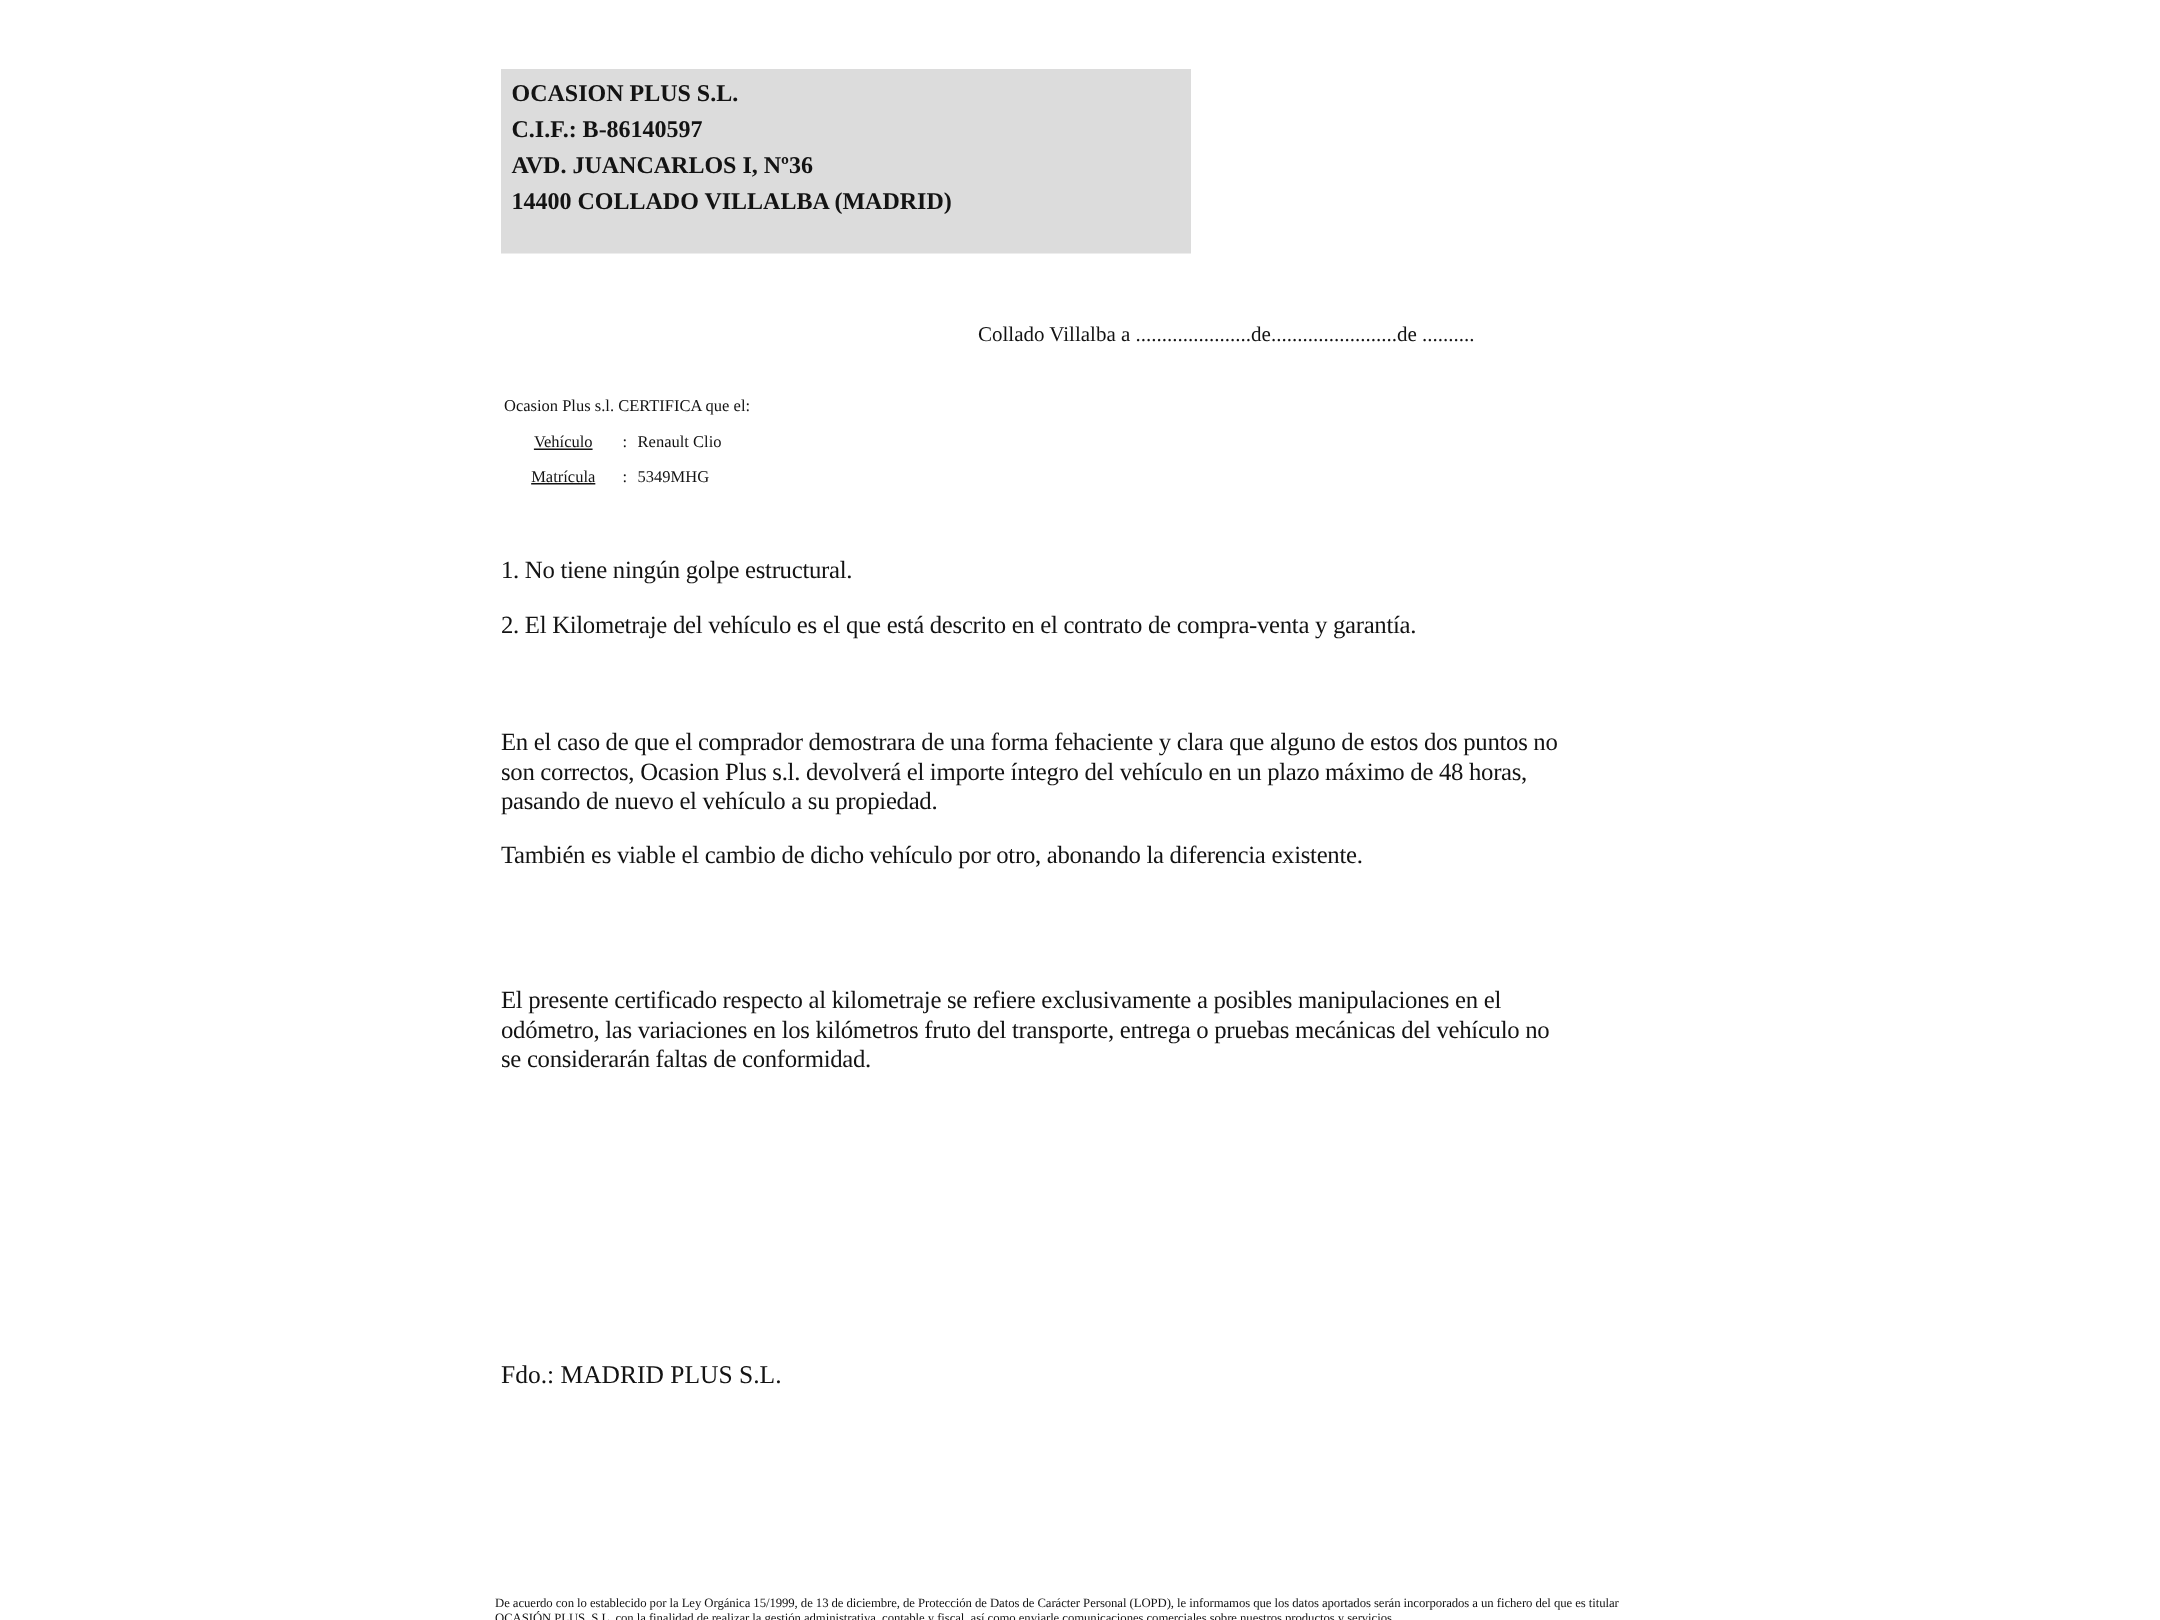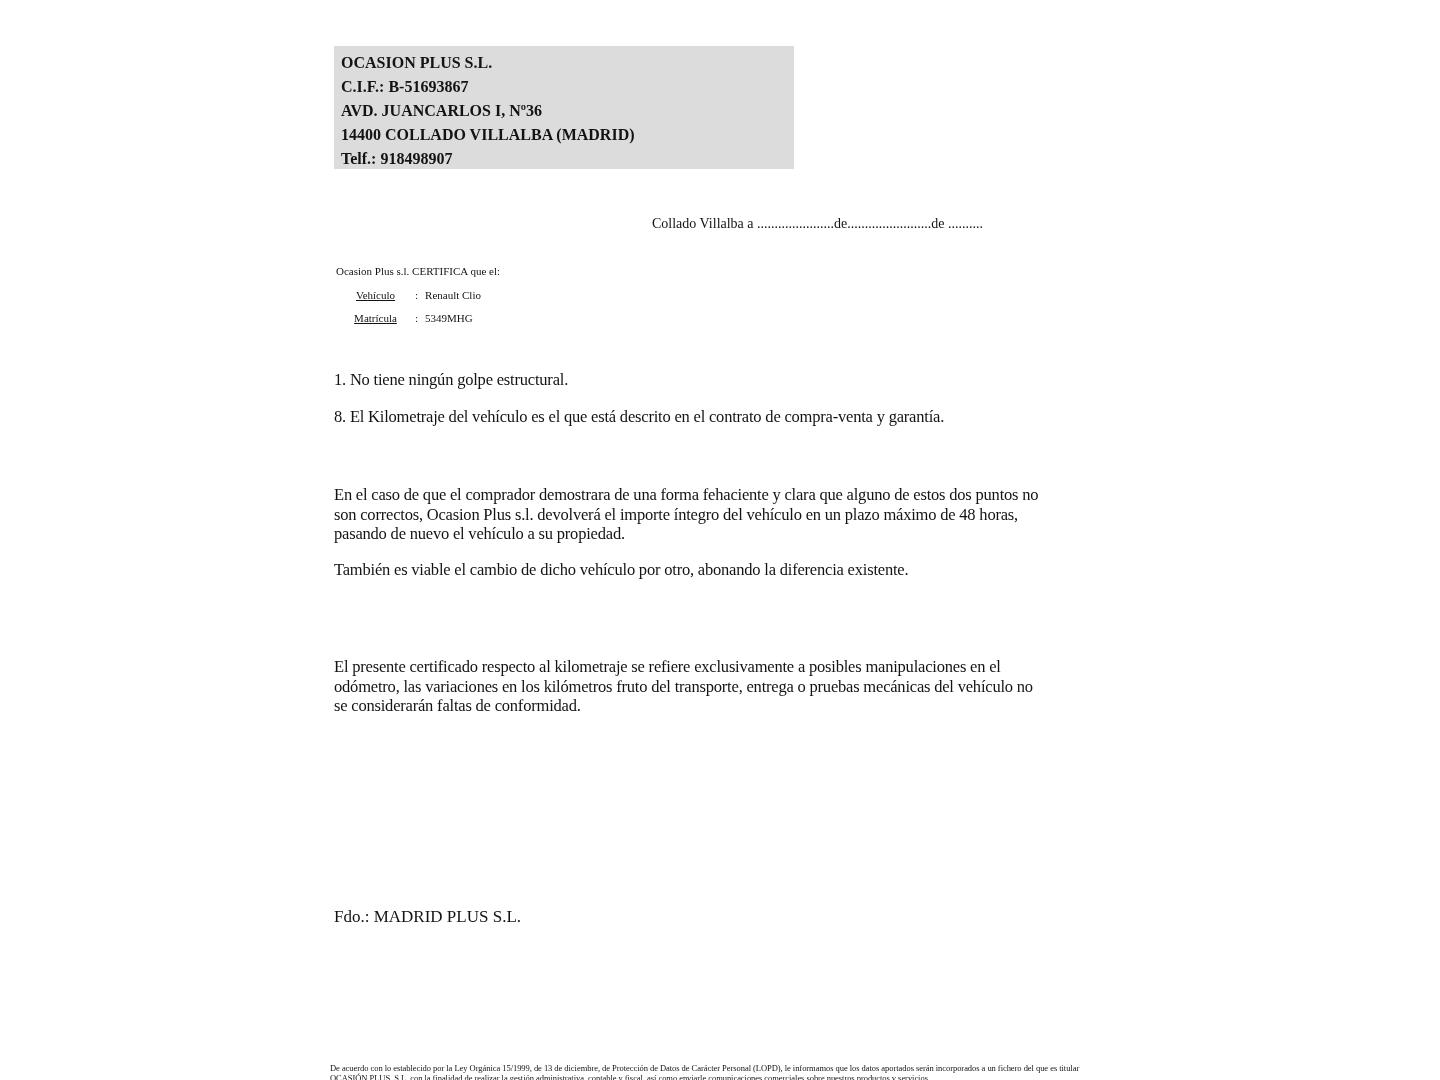--- a/index.html
+++ b/index.html
@@ -76,44 +76,43 @@
     white-space: pre-line;
   }
 </style>
 </head>
 <body>
 
 <div class="page">
 
   <div class="company-box">
     <div class="line">OCASION PLUS S.L.</div>
-    <div class="line">C.I.F.: B-51693867</div>
+    <div class="line">C.I.F.: B-86140597</div>
     <div class="line">AVD. JUANCARLOS I, Nº36</div>
     <div class="line">14400 COLLADO VILLALBA (MADRID)</div>
-    <div class="line">Telf.: 918498907</div>
   </div>
 
   <div class="date-line">Collado Villalba a ......................de........................de ..........</div>
 
   <div class="certify-block">
     <div class="row">Ocasion Plus s.l. CERTIFICA que el:</div>
     <div class="row">
       <span class="field-label"><span>Vehículo</span></span>
       <span class="field-sep">:</span>
       <span class="field-value">Renault Clio</span>
     </div>
     <div class="row">
       <span class="field-label"><span>Matrícula</span></span>
       <span class="field-sep">:</span>
       <span class="field-value">5349MHG</span>
     </div>
   </div>
 
   <div class="body-text point-1">1. No tiene ningún golpe estructural.</div>
-  <div class="body-text point-2">8. El Kilometraje del vehículo es el que está descrito en el contrato de compra-venta y garantía.</div>
+  <div class="body-text point-2">2. El Kilometraje del vehículo es el que está descrito en el contrato de compra-venta y garantía.</div>
 
   <div class="body-text para-refund">En el caso de que el comprador demostrara de una forma fehaciente y clara que alguno de estos dos puntos no
 son correctos, Ocasion Plus s.l. devolverá el importe íntegro del vehículo en un plazo máximo de 48 horas,
 pasando de nuevo el vehículo a su propiedad.</div>
   <div class="body-text para-exchange">También es viable el cambio de dicho vehículo por otro, abonando la diferencia existente.</div>
   <div class="body-text para-odometer">El presente certificado respecto al kilometraje se refiere exclusivamente a posibles manipulaciones en el
 odómetro, las variaciones en los kilómetros fruto del transporte, entrega o pruebas mecánicas del vehículo no
 se considerarán faltas de conformidad.</div>
 
   <div class="signature-line">Fdo.: MADRID PLUS S.L.</div>

